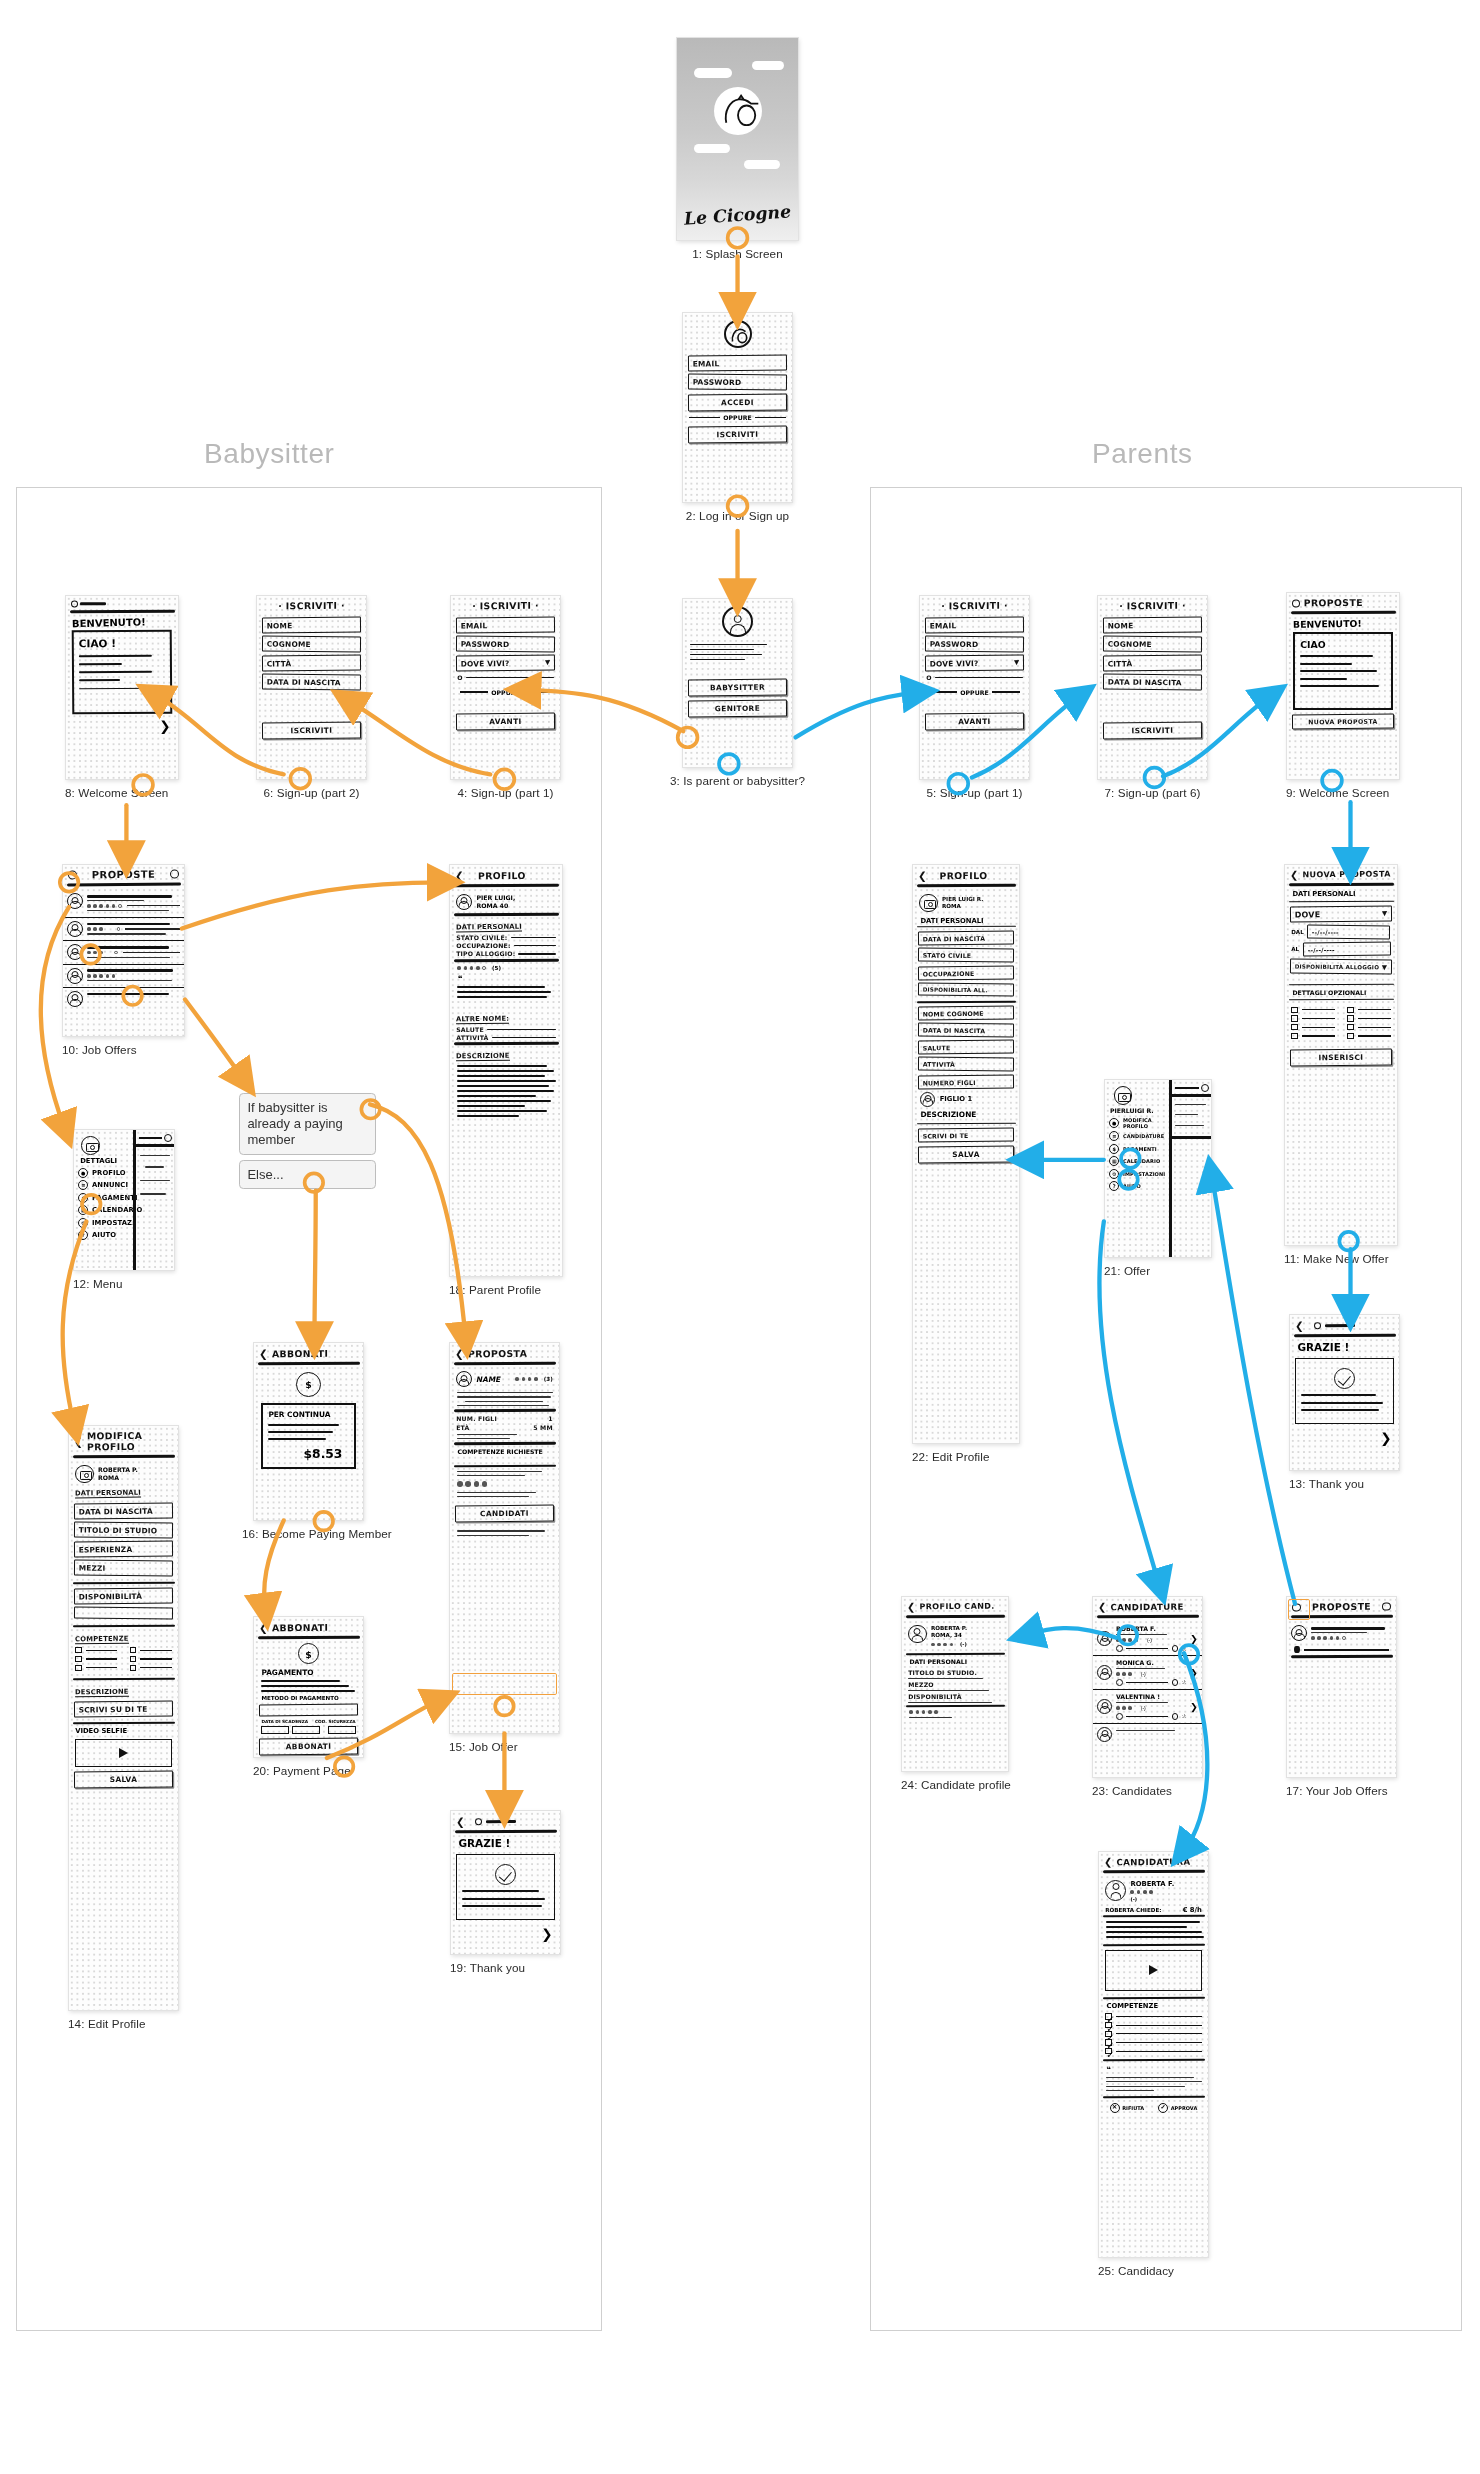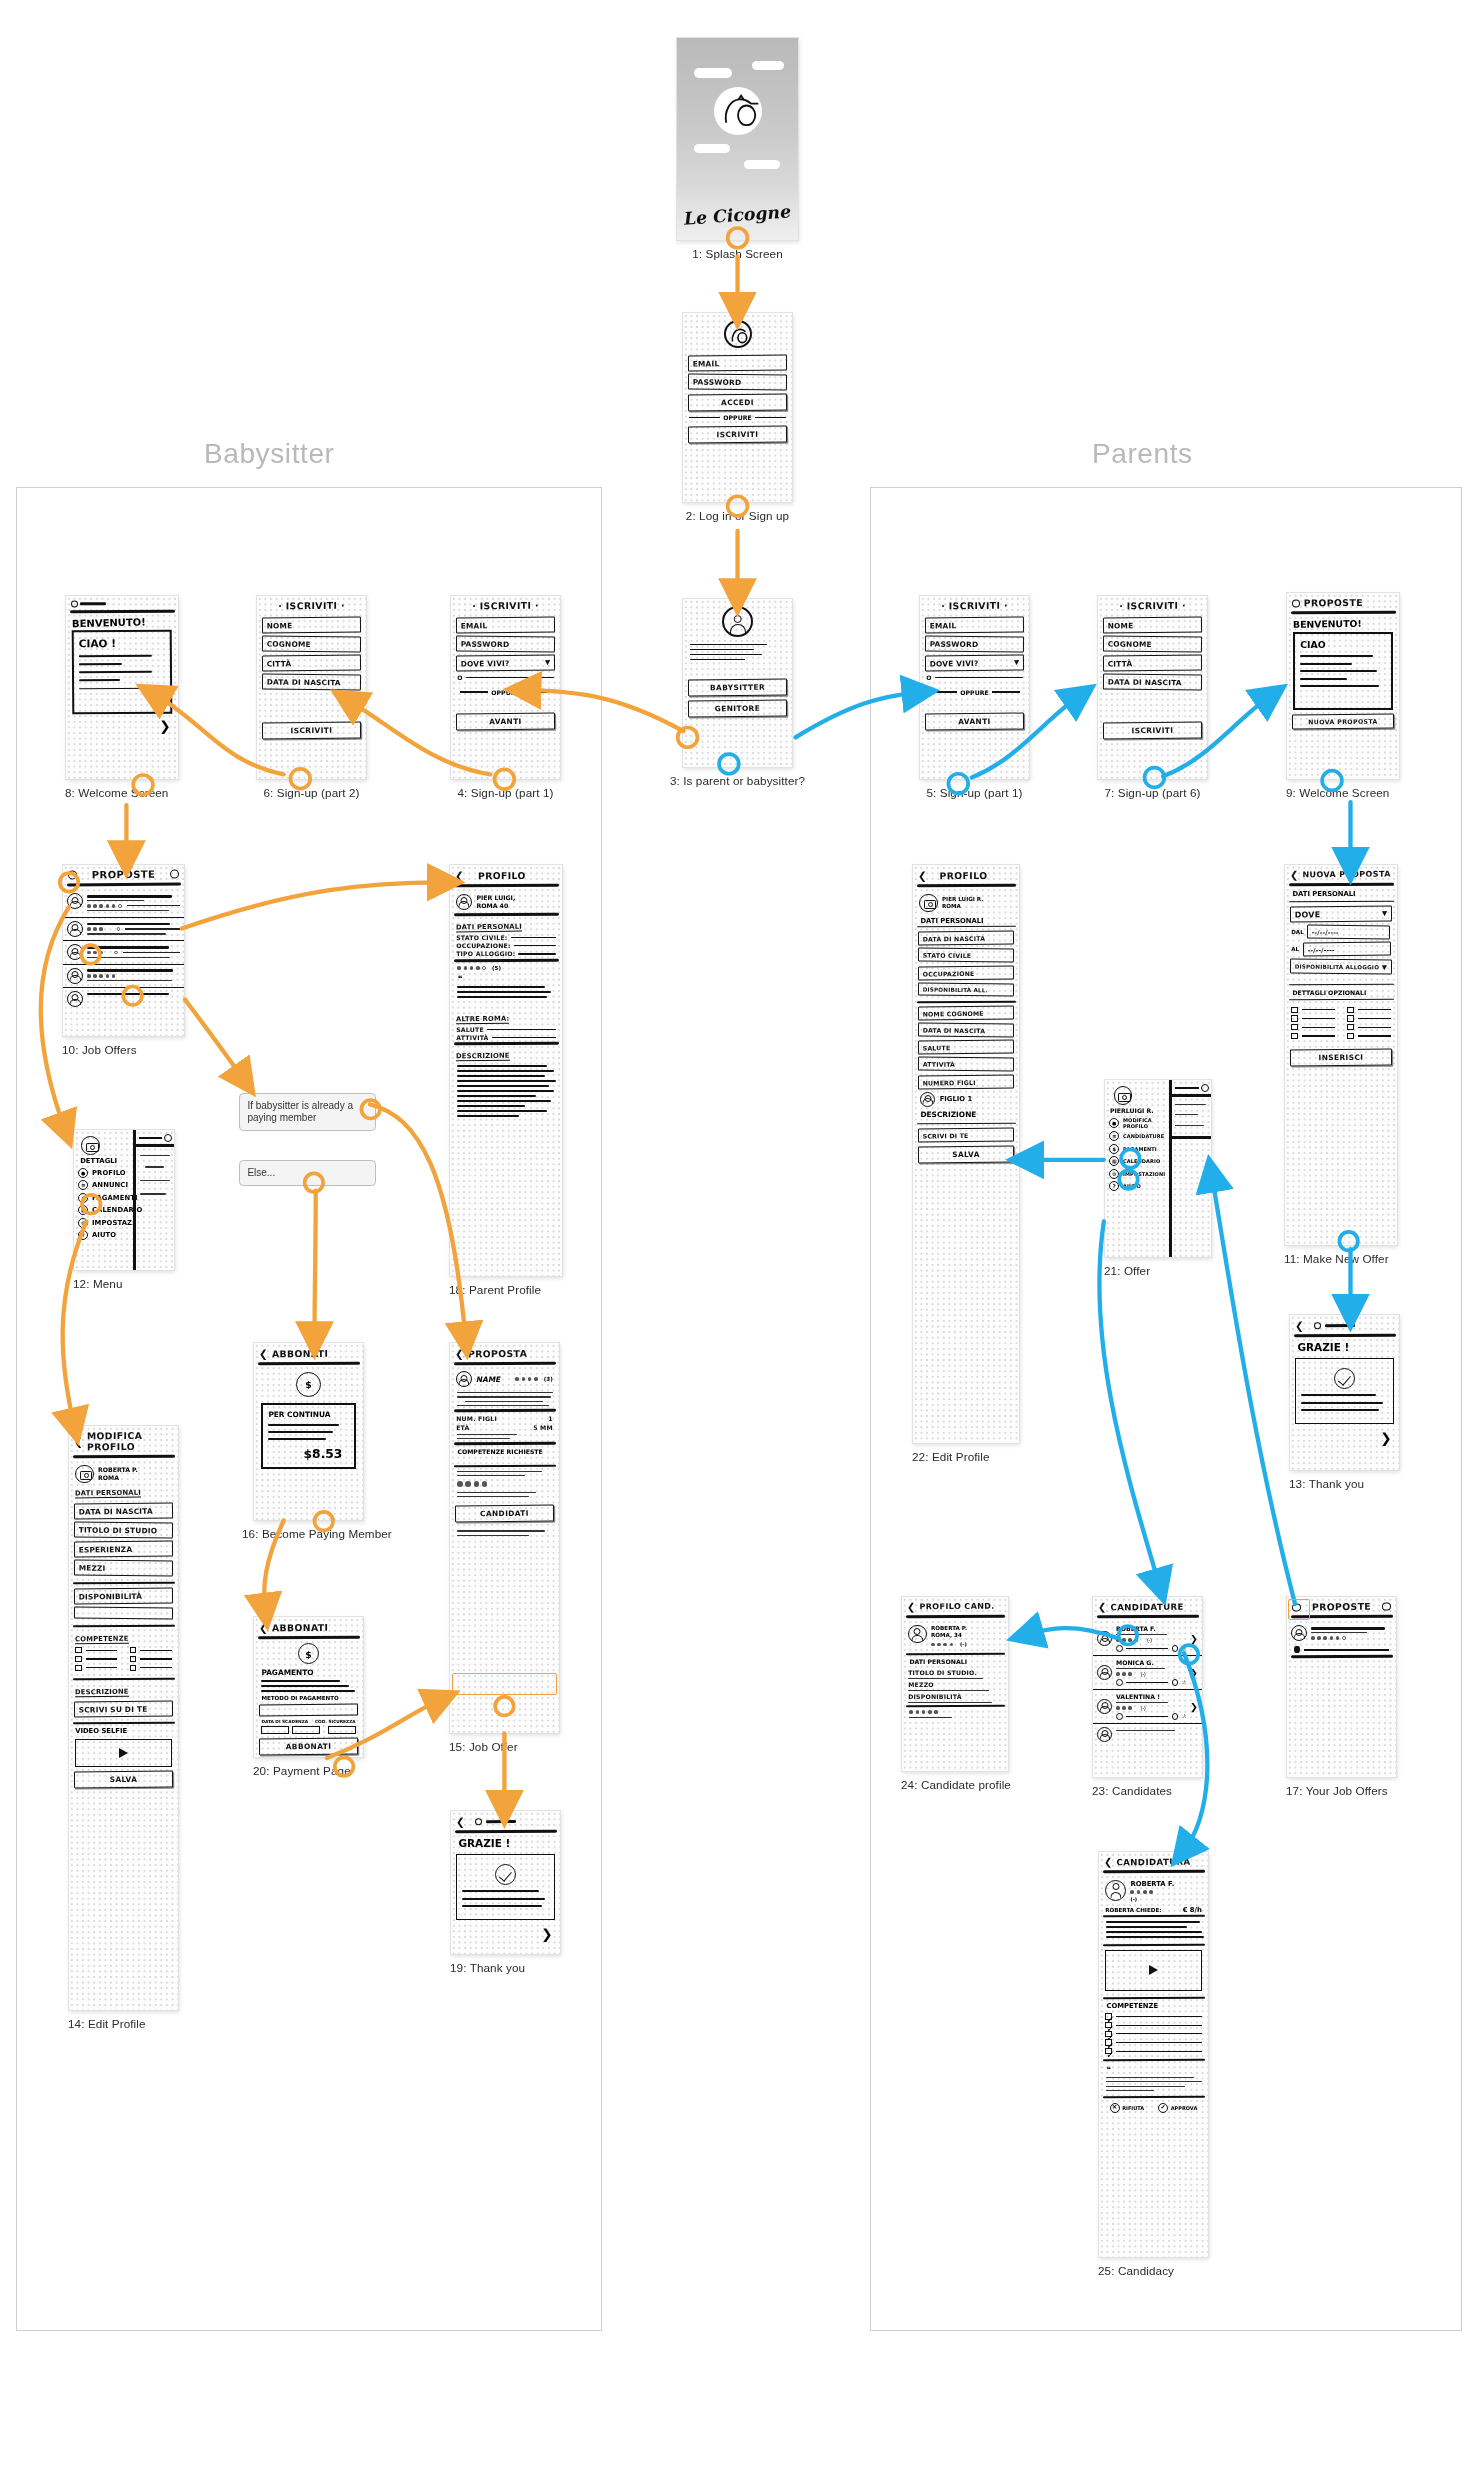--- a/index.html
+++ b/index.html
@@ -99,21 +99,21 @@
   .dots { display:flex; gap:2.5px; align-items:center; margin:1.9px 0; }
   .dots i { width:3.7px;height:3.7px;background:#555;border-radius:50%;display:block; }
   .dots i.o { background:transparent;border:0.9px solid #555; }
   .dots .num { font-family:"DejaVu Sans",sans-serif; font-weight:700; font-size:5.6px; margin-left:3.7px; }
   .cbrow { display:flex; gap:3.7px; margin:2.5px 6.2px; align-items:center; }
   .cbrow .cb { width:6.8px;height:6.2px;border:1.5px solid #111; flex:0 0 auto; }
   .cbrow .ln { flex:1; height:1.2px; background:#111; }
   .note {
     position:absolute; z-index:4;
     background:#f4f4f4; border:1.2px solid #bdbdbd; border-radius:4.3px;
-    padding:5.6px 7.4px; font-size:10px; color:#333; line-height:1.25;
+    padding:5.6px 7.4px; font-size:13px; color:#333; line-height:1.25;
   }
   .menu-item { display:flex; align-items:center; gap:3.7px; margin:2.5px 4.3px;
     font-family:"DejaVu Sans",sans-serif; font-weight:700; font-size:6.8px; letter-spacing:0.1px;}
   .menu-item .mi { width:10px;height:10px;border:1.5px solid #111;border-radius:50%;flex:0 0 auto;
     display:flex;align-items:center;justify-content:center;font-size:5px; }
   .splash {
     background: linear-gradient(180deg,#b9b9b9 0%,#c9c9c9 45%,#d7d7d7 70%,#efefef 100%);
     position:relative; overflow:hidden;
   }
   .cloud { position:absolute; background:#fff; border-radius:12.3px; }
@@ -521,21 +521,21 @@
     <div class="dots" style="margin:3.1px 7.4px;">
       <i></i>
         <i></i>
         <i></i>
         <i></i>
         <i class="o"></i>
       <span class="num">(5)</span>
     </div>
     <div style="font-family:'DejaVu Sans',sans-serif;font-weight:700;font-size:8px;margin:0 7.4px;">❝</div>
     <div class="sline" style="width:78%;"></div><div class="sline" style="width:84%;"></div><div class="sline" style="width:80%;"></div>
-    <div class="sect" style="margin-top:13.6px;">ALTRE ROMA:</div>
+    <div class="sect" style="margin-top:13.6px;">ALTRE NOME:</div>
     <div class="kv">
         <span>SALUTE</span>
         <span class="ln"></span>
       </div>
     <div class="kv">
         <span>ATTIVITÀ</span>
         <span class="ln"></span>
       </div>
     <div class="rule thin" style="height:2.5px;background:#111;"></div>
     <div class="sect">DESCRIZIONE</div>

